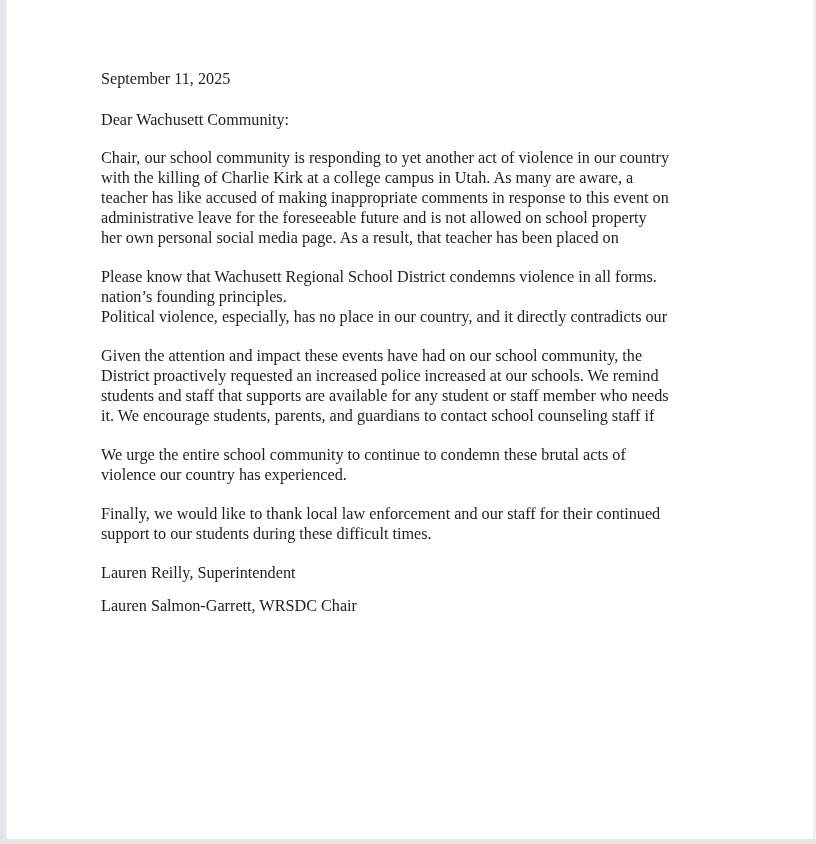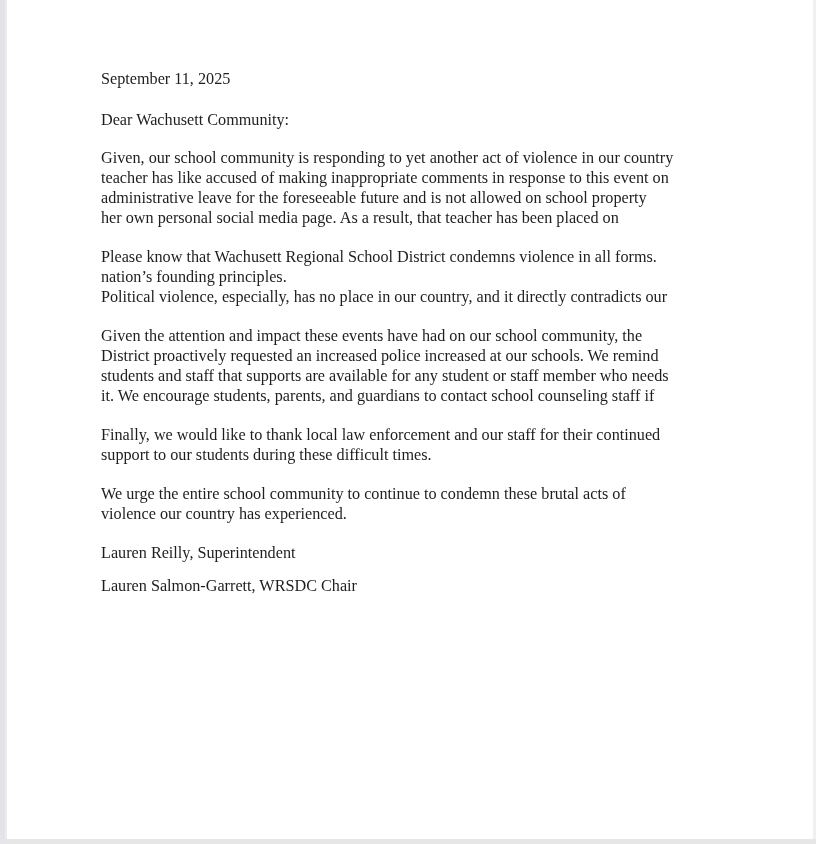--- a/index.html
+++ b/index.html
@@ -74,45 +74,46 @@
   <div class="right-border"></div>
   <div class="bottom-bar"></div>
 
   <div class="page"></div>
 
   <div class="letter">
     <p class="date">September 11, 2025</p>
     <p class="salutation">Dear Wachusett Community:</p>
 
     <p class="para">
-      <span class="line">Given, our school community is responding to yet another act of violence in our country</span>
+      <span class="line">Chair, our school community is responding to yet another act of violence in our country</span>
+      <span class="line">with the killing of Charlie Kirk at a college campus in Utah.  As many are aware, a</span>
       <span class="line">teacher has like accused of making inappropriate comments in response to this event on</span>
       <span class="line">administrative leave for the foreseeable future and is not allowed on school property</span>
       <span class="line">her own personal social media page.  As a result, that teacher has been placed on</span>
     </p>
 
     <p class="para">
       <span class="line">Please know that Wachusett Regional School District condemns violence in all forms.</span>
       <span class="line">nation’s founding principles.</span>
       <span class="line">Political violence, especially, has no place in our country, and it directly contradicts our</span>
     </p>
 
     <p class="para">
       <span class="line">Given the attention and impact these events have had on our school community, the</span>
       <span class="line">District proactively requested an increased police increased at our schools.  We remind</span>
       <span class="line">students and staff that supports are available for any student or staff member who needs</span>
       <span class="line">it.  We encourage students, parents, and guardians to contact school counseling staff if</span>
     </p>
 
     <p class="para">
-      <span class="line">Finally, we would like to thank local law enforcement and our staff for their continued</span>
-      <span class="line">support to our students during these difficult times.</span>
+      <span class="line">We urge the entire school community to continue to condemn these brutal acts of</span>
+      <span class="line">violence our country has experienced.</span>
     </p>
 
     <p class="para">
-      <span class="line">We urge the entire school community to continue to condemn these brutal acts of</span>
-      <span class="line">violence our country has experienced.</span>
+      <span class="line">Finally, we would like to thank local law enforcement and our staff for their continued</span>
+      <span class="line">support to our students during these difficult times.</span>
     </p>
 
     <p class="sig1">Lauren Reilly, Superintendent</p>
     <p>Lauren Salmon-Garrett, WRSDC Chair</p>
   </div>
 </div>
 
 </body></html>

